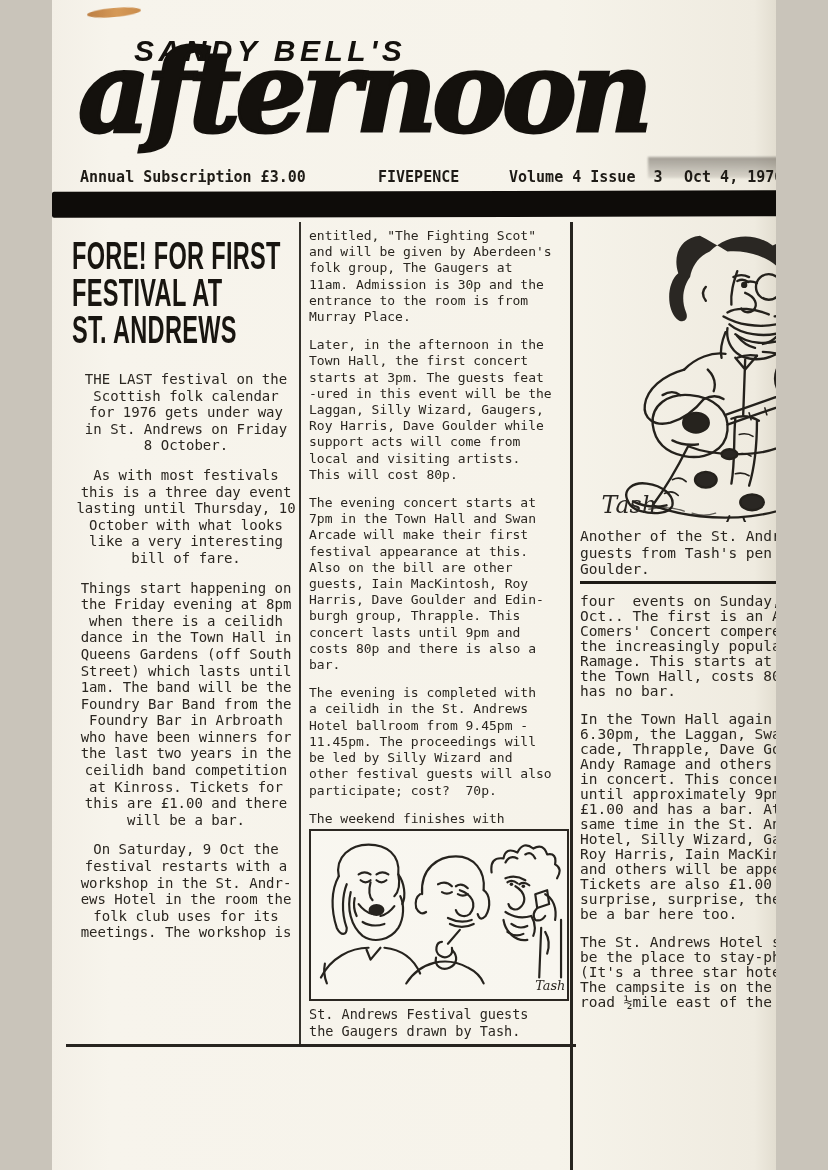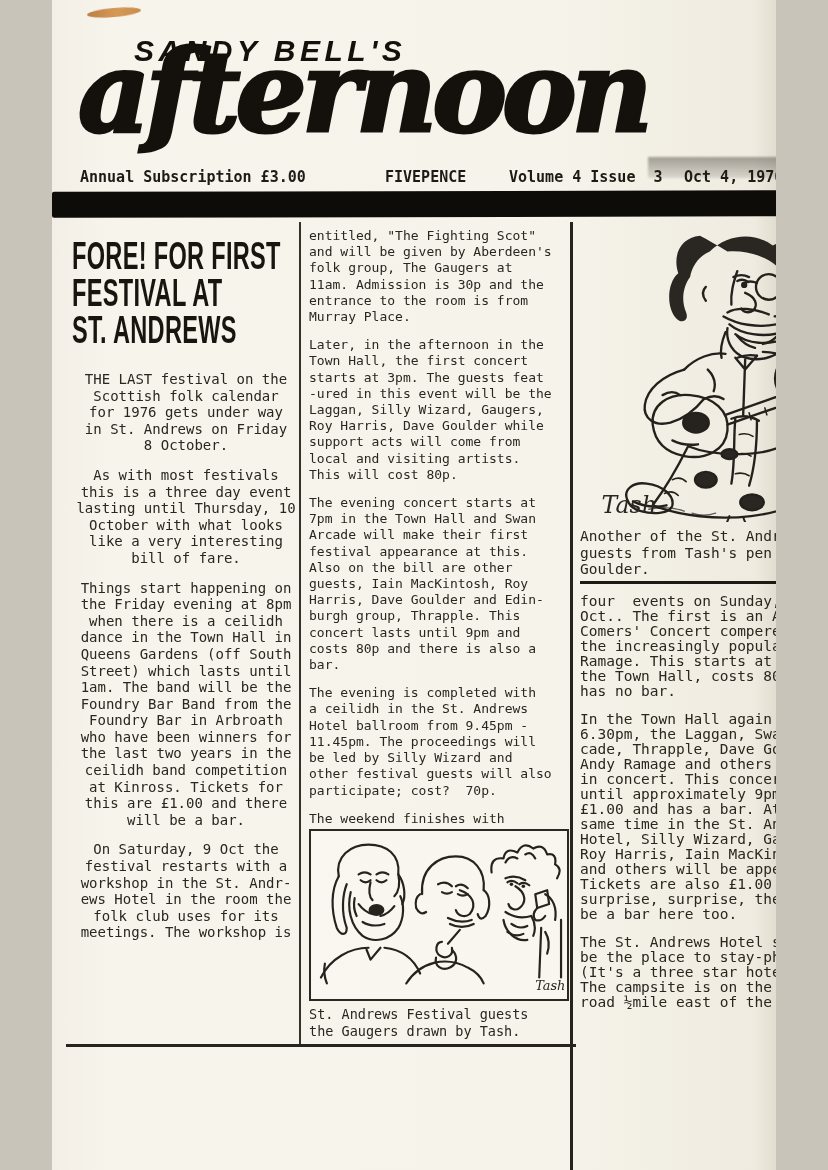--- a/index.html
+++ b/index.html
@@ -14,21 +14,21 @@
   
   .smudge{left:35px;top:8px;width:54px;height:9px;border-radius:50%;
     background:linear-gradient(90deg,#b26a26,#d08a3e 55%,#c27a30);
     transform:rotate(-5deg);filter:blur(.7px);opacity:.85;}
   .tagline{left:82px;top:34px;font:italic 700 30px "Liberation Sans",sans-serif;
     letter-spacing:4.5px;color:#14110d;}
   .mast-title{left:26px;top:36px;font:italic 700 112px/112px "DejaVu Serif",serif;
     letter-spacing:-5px;color:#14110d;-webkit-text-stroke:3px #14110d;}
   .subrow span{position:absolute;top:168px;font:700 15px "DejaVu Sans Mono",monospace;
     color:#1e1b16;white-space:pre;}
-  .sub-a{left:28px;} .sub-b{left:333px;color:#16130f;} .sub-c{left:457px;} .sub-d{left:632px;}
+  .sub-a{left:28px;} .sub-b{left:326px;color:#16130f;} .sub-c{left:457px;} .sub-d{left:632px;}
   .date-shade{left:596px;top:157px;width:218px;height:21px;
     background:linear-gradient(180deg,rgba(82,77,70,.50),rgba(120,114,104,.18));
     filter:blur(1.2px);}
   .blackbar{left:0;top:191px;width:822px;height:26px;background:#0e0c09;
     border-radius:2px;transform:rotate(-.12deg);}
   
   .vrule1{left:247px;top:222px;width:2px;height:824px;background:#35322c;}
   .vrule2{left:518px;top:222px;width:3px;height:948px;background:#27241f;}
   .hrule-bottom{left:14px;top:1044px;width:510px;height:3px;background:#27241f;}
   

